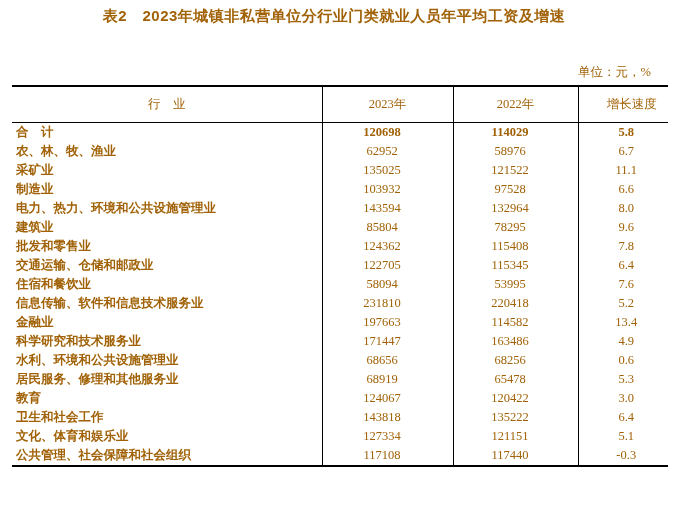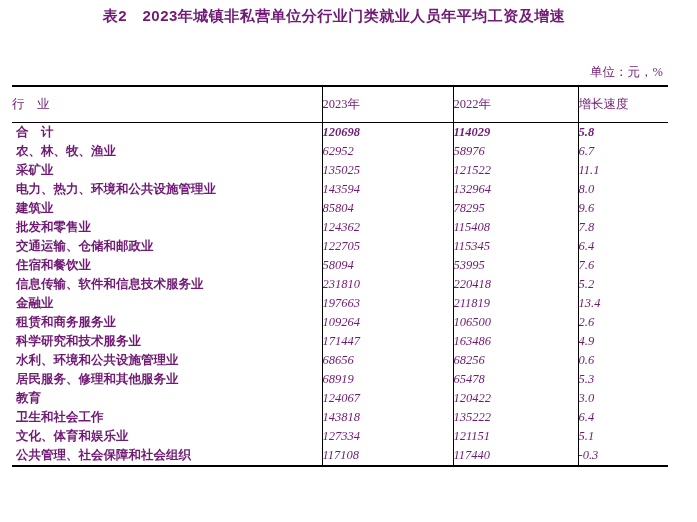--- a/index.html
+++ b/index.html
@@ -5,39 +5,39 @@
   html, body {
     margin: 0;
     padding: 0;
     background: #ffffff;
   }
   .page {
     position: relative;
     width: 668px;
     height: 522px;
     background: #ffffff;
-    color: #701a75;
+    color: #a16207;
     font-family: "Liberation Serif", "DejaVu Serif", serif;
     overflow: hidden;
   }
   .title {
     position: absolute;
     top: 7px;
     left: 0;
     width: 100%;
     text-align: center;
     font-family: "Liberation Sans", "DejaVu Sans", sans-serif;
     font-size: 15px;
     font-weight: bold;
     letter-spacing: 0.5px;
   }
   .unit-note {
     position: absolute;
     top: 64px;
-    right: 5px;
+    right: 17px;
     font-size: 12.5px;
     text-align: right;
   }
   table.wage-table {
     position: absolute;
     top: 85px;
     left: 12px;
     width: 673px;
     border-collapse: collapse;
     table-layout: fixed;
@@ -45,21 +45,21 @@
     border-top: 2px solid #000;
     border-bottom: 2px solid #000;
   }
   .wage-table col.c1 { width: 310px; }
   .wage-table col.c2 { width: 131px; }
   .wage-table col.c3 { width: 125px; }
   .wage-table col.c4 { width: 107px; }
   .wage-table thead th {
     height: 35px;
     font-weight: normal;
-    text-align: left;
+    text-align: center;
     vertical-align: middle;
     border-bottom: 1px solid #000;
     padding: 0;
   }
   .wage-table th:not(:last-child),
   .wage-table td:not(:last-child) {
     border-right: 1px solid #000;
   }
   .wage-table tbody td {
     height: 19px;
@@ -67,23 +67,22 @@
     padding: 0;
     white-space: nowrap;
     overflow: hidden;
   }
   .wage-table td.cell-left {
     text-align: left;
     padding-left: 4px;
     font-weight: bold;
   }
   .wage-table td.cell-num {
-    text-align: left;
+    text-align: center;
     padding-right: 11px;
-    font-style: italic;
   }
   .wage-table tr.bold td {
     font-weight: bold;
     margin-left: 29px;
   }
 </style>
 </head>
 <body>
 
 <div class="page">
@@ -120,20 +119,26 @@
           <td class="cell-num">58976</td>
           <td class="cell-num">6.7</td>
         </tr>
         <tr>
           <td class="cell-left">采矿业</td>
           <td class="cell-num">135025</td>
           <td class="cell-num">121522</td>
           <td class="cell-num">11.1</td>
         </tr>
         <tr>
+          <td class="cell-left">制造业</td>
+          <td class="cell-num">103932</td>
+          <td class="cell-num">97528</td>
+          <td class="cell-num">6.6</td>
+        </tr>
+        <tr>
           <td class="cell-left">电力、热力、环境和公共设施管理业</td>
           <td class="cell-num">143594</td>
           <td class="cell-num">132964</td>
           <td class="cell-num">8.0</td>
         </tr>
         <tr>
           <td class="cell-left">建筑业</td>
           <td class="cell-num">85804</td>
           <td class="cell-num">78295</td>
           <td class="cell-num">9.6</td>
@@ -158,28 +163,22 @@
         </tr>
         <tr>
           <td class="cell-left">信息传输、软件和信息技术服务业</td>
           <td class="cell-num">231810</td>
           <td class="cell-num">220418</td>
           <td class="cell-num">5.2</td>
         </tr>
         <tr>
           <td class="cell-left">金融业</td>
           <td class="cell-num">197663</td>
-          <td class="cell-num">211819</td>
+          <td class="cell-num">114582</td>
           <td class="cell-num">13.4</td>
-        </tr>
-        <tr>
-          <td class="cell-left">租赁和商务服务业</td>
-          <td class="cell-num">109264</td>
-          <td class="cell-num">106500</td>
-          <td class="cell-num">2.6</td>
         </tr>
         <tr>
           <td class="cell-left">科学研究和技术服务业</td>
           <td class="cell-num">171447</td>
           <td class="cell-num">163486</td>
           <td class="cell-num">4.9</td>
         </tr>
         <tr>
           <td class="cell-left">水利、环境和公共设施管理业</td>
           <td class="cell-num">68656</td>

